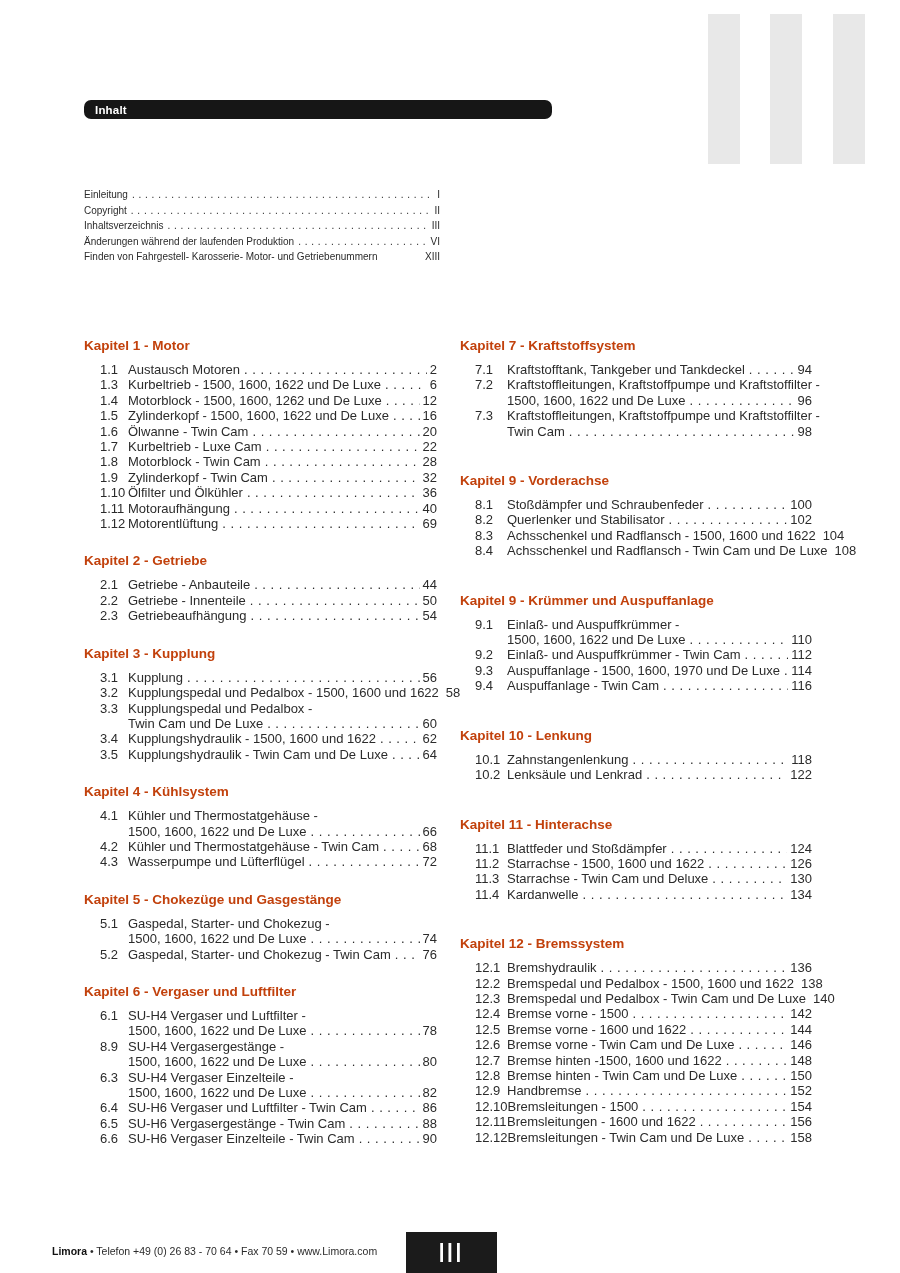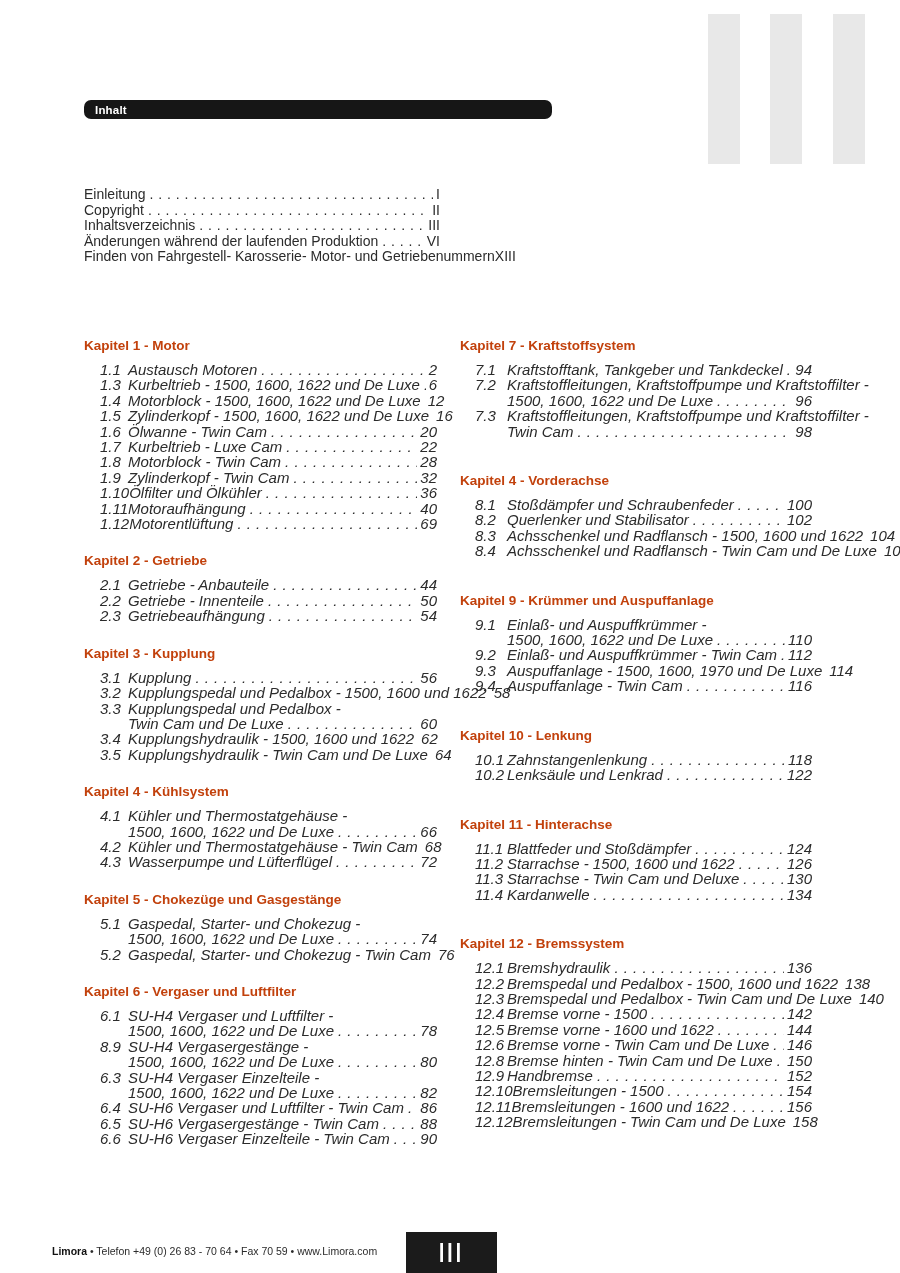--- a/index.html
+++ b/index.html
@@ -14,42 +14,42 @@
   
   .header-bar{
     position:absolute;left:84px;top:100px;width:468px;height:19px;background:#161616;
     display:flex;align-items:center;border-radius:7px;
   }
   .header-bar .hlabel{
     color:#ffffff;font-size:11.5px;font-weight:bold;padding-left:11px;letter-spacing:.2px;
   }
 
   
-  .intro{position:absolute;left:84px;top:187px;width:356px;font-size:14px;line-height:15.5px;}
+  .intro{position:absolute;left:84px;top:187px;width:356px;font-size:10px;line-height:15.5px;}
 
   
   .eline{display:flex;align-items:baseline;}
   .eline .title{white-space:nowrap;}
   .dots{flex:1 1 auto;overflow:hidden;white-space:nowrap;margin:0 3px 0 4px;letter-spacing:.5px;}
   .dots::after{content:". . . . . . . . . . . . . . . . . . . . . . . . . . . . . . . . . . . . . . . . . . . . . . . . . . . . . . . . . . . . . . . . . . . . . . . . . . . .";}
   .dots.nodots::after{content:"";}
   .dots.nodots{margin:0;}
   .pg{white-space:nowrap;}
 
   
   .columns{position:absolute;left:84px;top:337px;width:728px;display:flex;}
   .col{display:block;}
   .col-left{width:353px;margin-right:23px;}
   .col-right{width:352px;}
   .chapter{margin:0 0 21px 0;}
   .col-right .chapter{margin-bottom:33px;}
   .chapter-title{
     margin:0 0 8px 0;font-size:13.5px;line-height:17px;font-weight:bold;color:#c2410c;
   }
-  .entries{font-size:15px;line-height:15.4px;font-style:italic;}
+  .entries{font-size:13px;line-height:15.4px;}
   .entry .eline{padding-left:16px;}
   .entry .num{flex:0 0 28px;white-space:nowrap;}
   .col-right .entry .eline{padding-left:15px;}
   .col-right .entry .num{flex:0 0 32px;}
   .entry .l2 .num{visibility:hidden;}
 
   
   .footer-text{
     position:absolute;left:52px;top:1245px;font-size:10.5px;color:#2b2b2b;white-space:nowrap;
   }
@@ -123,21 +123,21 @@
       <span class="num">1.3</span>
       <span class="title">Kurbeltrieb - 1500, 1600, 1622 und De Luxe</span>
       <span class="dots"></span>
       <span class="pg">6</span>
     </div>
 
   </div>
             <div class="entry">
     <div class="eline l1">
       <span class="num">1.4</span>
-      <span class="title">Motorblock - 1500, 1600, 1622 und De Luxe</span>
+      <span class="title">Motorblock - 1500, 1600, 1262 und De Luxe</span>
       <span class="dots"></span>
       <span class="pg">12</span>
     </div>
 
   </div>
             <div class="entry">
     <div class="eline l1">
       <span class="num">1.5</span>
       <span class="title">Zylinderkopf - 1500, 1600, 1622 und De Luxe</span>
       <span class="dots"></span>
@@ -474,21 +474,21 @@
     <div class="eline l2">
       <span class="num"></span>
       <span class="title">Twin Cam</span>
       <span class="dots"></span>
       <span class="pg">98</span>
     </div>
   </div>
           </div>
   </section>
         <section class="chapter">
-    <h2 class="chapter-title">Kapitel 4 - Vorderachse</h2>
+    <h2 class="chapter-title">Kapitel 9 - Vorderachse</h2>
     <div class="entries">
             <div class="entry">
     <div class="eline l1">
       <span class="num">8.1</span>
       <span class="title">Stoßdämpfer und Schraubenfeder</span>
       <span class="dots"></span>
       <span class="pg">100</span>
     </div>
 
   </div>
@@ -683,20 +683,29 @@
     <div class="eline l1">
       <span class="num">12.6</span>
       <span class="title">Bremse vorne - Twin Cam und De Luxe</span>
       <span class="dots"></span>
       <span class="pg">146</span>
     </div>
 
   </div>
             <div class="entry">
     <div class="eline l1">
+      <span class="num">12.7</span>
+      <span class="title">Bremse hinten -1500, 1600 und 1622</span>
+      <span class="dots"></span>
+      <span class="pg">148</span>
+    </div>
+
+  </div>
+            <div class="entry">
+    <div class="eline l1">
       <span class="num">12.8</span>
       <span class="title">Bremse hinten - Twin Cam und De Luxe</span>
       <span class="dots"></span>
       <span class="pg">150</span>
     </div>
 
   </div>
             <div class="entry">
     <div class="eline l1">
       <span class="num">12.9</span>

